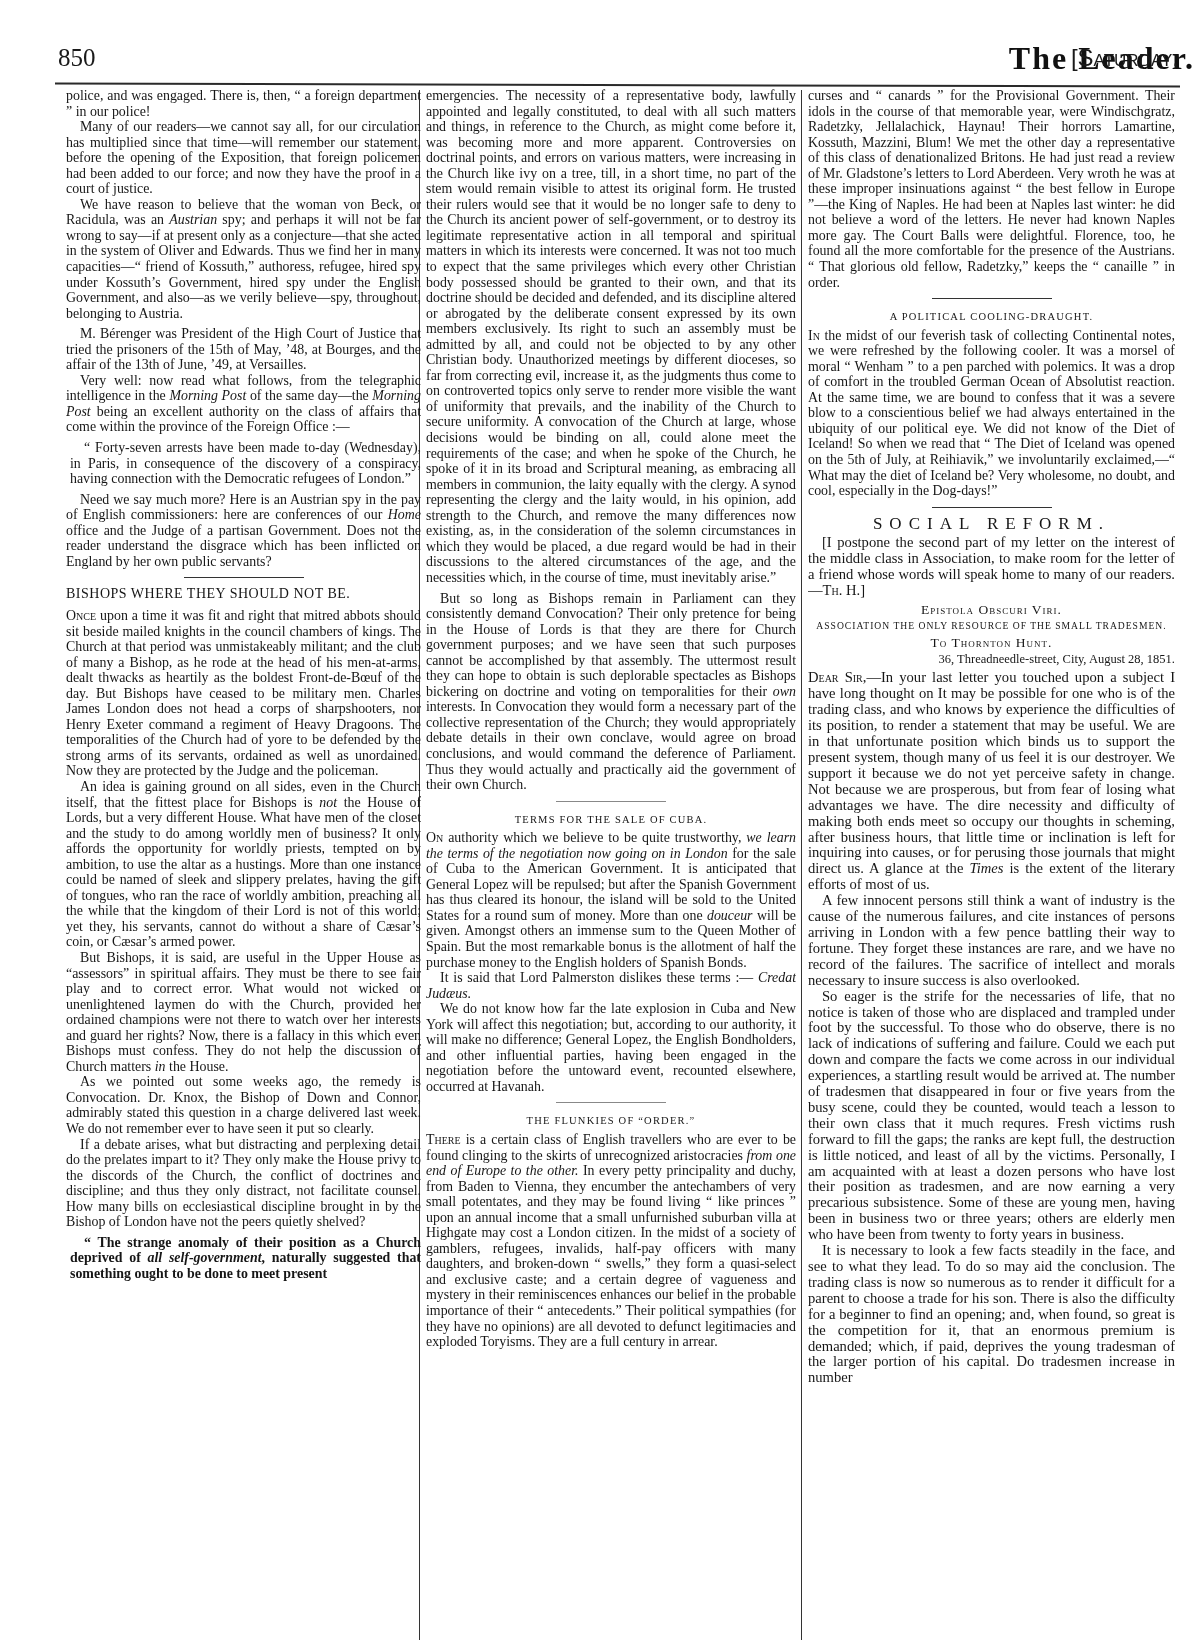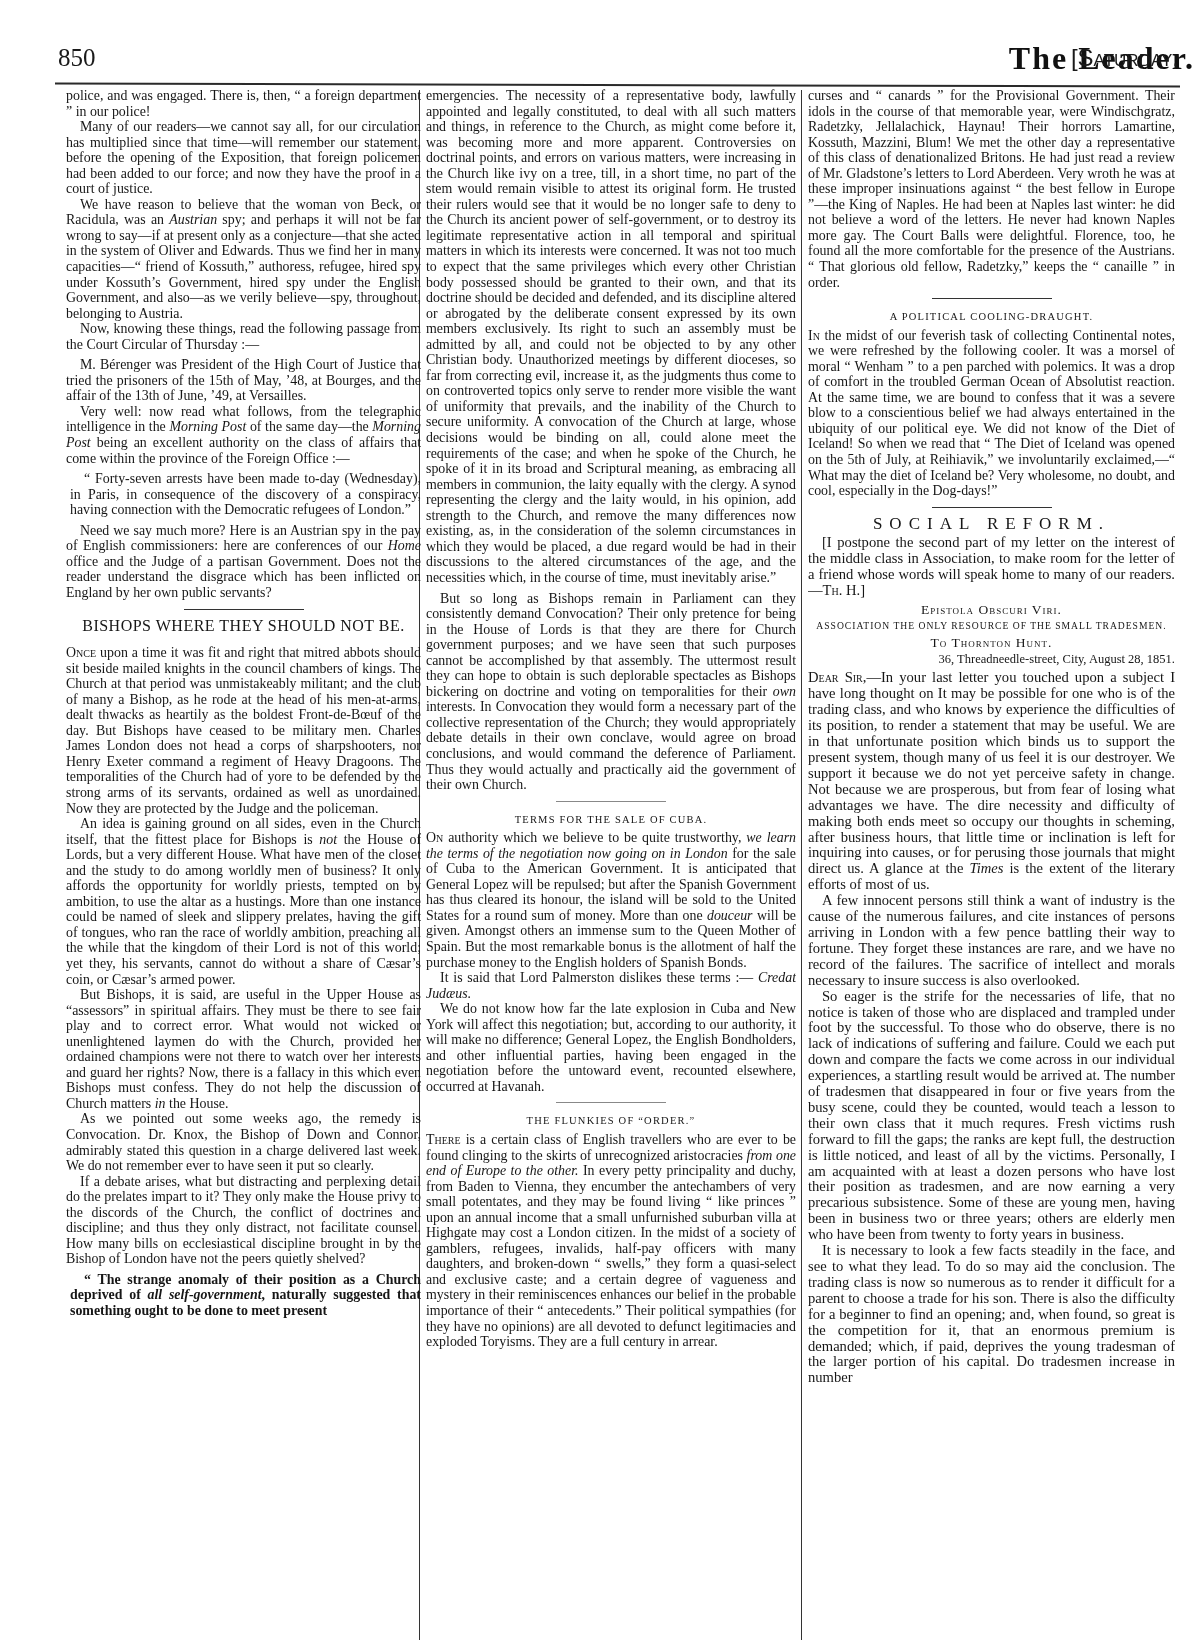--- a/index.html
+++ b/index.html
@@ -37,21 +37,21 @@
   .vdiv { position: absolute; top: 90px; width: 0; border-left: 1px solid #333; height: 1550px; }
   .vdiv1 { left: 419px; }
   .vdiv2 { left: 801px; }
   p { margin: 0; text-indent: 14px; }
   p.noindent { text-indent: 0; }
   p.quote { text-indent: 14px; padding-left: 4px; }
   p.spaced { margin-top: 5px; }
   .i { font-style: italic; }
   .sc { font-variant: small-caps; }
   .head-big {
-    text-align: center; font-size: 16px; letter-spacing: 0.5px; margin: 4px 0 12px 0; text-indent: 0;
+    font-size: 14px; letter-spacing: 0.5px; margin: 4px 0 6px 0; text-indent: 0;
   }
   .head-small {
     text-align: center; font-size: 10.5px; letter-spacing: 1.2px; margin: 10px 0 3px 0; text-indent: 0;
   }
   .head-social {
     text-align: center; font-size: 17px; letter-spacing: 7px; margin: 3px 0 4px 0; text-indent: 0;
   }
   .head-sub {
     text-align: center; font-size: 13.5px; font-variant: small-caps; letter-spacing: 1px; margin: 3px 0 1px 0; text-indent: 0;
   }
@@ -73,21 +73,20 @@
   <div class="rule-top"></div>
 </div>
 
 <div class="vdiv vdiv1"></div>
 <div class="vdiv vdiv2"></div>
 
 <div class="col col1">
     <p class="noindent"><span>police, and was engaged.  There is, then, “ a foreign department ” in our police!</span></p>
     <p><span>Many of our readers—we cannot say all, for our circulation has multiplied since that time—will remember our statement, before the opening of the Exposition, that foreign policemen had been added to our force; and now they have the proof in a court of justice.</span></p>
     <p><span>We have reason to believe that the woman von Beck, or Racidula, was an </span><span class="i">Austrian</span><span> spy; and perhaps it will not be far wrong to say—if at present only as a conjecture—that she acted in the system of Oliver and Edwards.  Thus we find her in many capacities—“ friend of Kossuth,” authoress, refugee, hired spy under Kossuth’s Government, hired spy under the English Government, and also—as we verily believe—spy, throughout, belonging to Austria.</span></p>
-    <p><span>Now, knowing these things, read the following passage from the Court Circular of Thursday :—</span></p>
     <p class="spaced"><span>M. Bérenger was President of the High Court of Justice that tried the prisoners of the 15th of May, ’48, at Bourges, and the affair of the 13th of June, ’49, at Versailles.</span></p>
     <p><span>Very well: now read what follows, from the telegraphic intelligence in the </span><span class="i">Morning Post</span><span> of the same day—the </span><span class="i">Morning Post</span><span> being an excellent authority on the class of affairs that come within the province of the Foreign Office :—</span></p>
     <p class="quote spaced"><span>“ Forty-seven arrests have been made to-day (Wednesday), in Paris, in consequence of the discovery of a conspiracy, having connection with the Democratic refugees of London.”</span></p>
     <p class="spaced"><span>Need we say much more?  Here is an Austrian spy in the pay of English commissioners: here are conferences of our </span><span class="i">Home</span><span> office and the Judge of a partisan Government.  Does not the reader understand the disgrace which has been inflicted on England by her own public servants?</span></p>
     <div class="short-rule"></div>
     <div class="head-big">BISHOPS WHERE THEY SHOULD NOT BE.</div>
     <p class="noindent"><span class="sc">Once</span><span> upon a time it was fit and right that mitred abbots should sit beside mailed knights in the council chambers of kings.  The Church at that period was unmistakeably militant; and the club of many a Bishop, as he rode at the head of his men-at-arms, dealt thwacks as heartily as the boldest Front-de-Bœuf of the day.  But Bishops have ceased to be military men.  Charles James London does not head a corps of sharpshooters, nor Henry Exeter command a regiment of Heavy Dragoons.  The temporalities of the Church had of yore to be defended by the strong arms of its servants, ordained as well as unordained.  Now they are protected by the Judge and the policeman.</span></p>
     <p><span>An idea is gaining ground on all sides, even in the Church itself, that the fittest place for Bishops is </span><span class="i">not</span><span> the House of Lords, but a very different House.  What have men of the closet and the study to do among worldly men of business?  It only affords the opportunity for worldly priests, tempted on by ambition, to use the altar as a hustings.  More than one instance could be named of sleek and slippery prelates, having the gift of tongues, who ran the race of worldly ambition, preaching all the while that the kingdom of their Lord is not of this world; yet they, his servants, cannot do without a share of Cæsar’s coin, or Cæsar’s armed power.</span></p>
     <p><span>But Bishops, it is said, are useful in the Upper House as “assessors” in spiritual affairs.  They must be there to see fair play and to correct error.  What would not wicked or unenlightened laymen do with the Church, provided her ordained champions were not there to watch over her interests and guard her rights?  Now, there is a fallacy in this which even Bishops must confess.  They do not help the discussion of Church matters </span><span class="i">in</span><span> the House.</span></p>
     <p><span>As we pointed out some weeks ago, the remedy is Convocation.  Dr. Knox, the Bishop of Down and Connor, admirably stated this question in a charge delivered last week.  We do not remember ever to have seen it put so clearly.</span></p>

